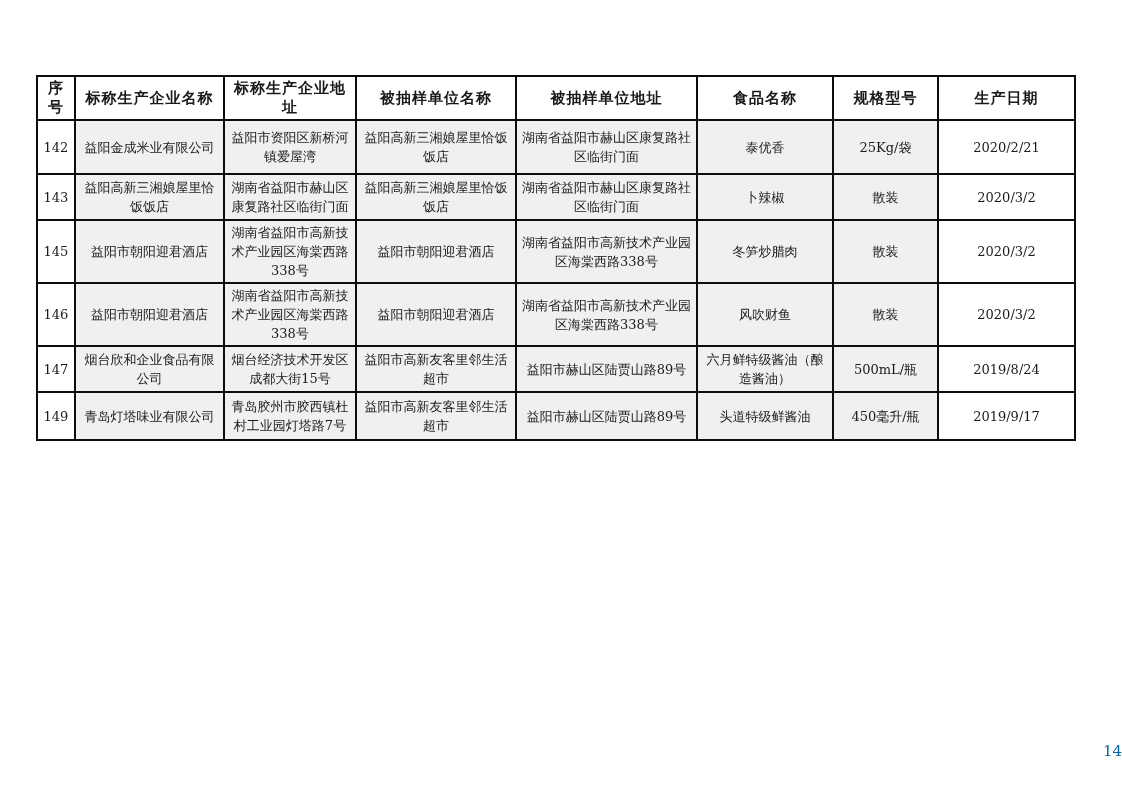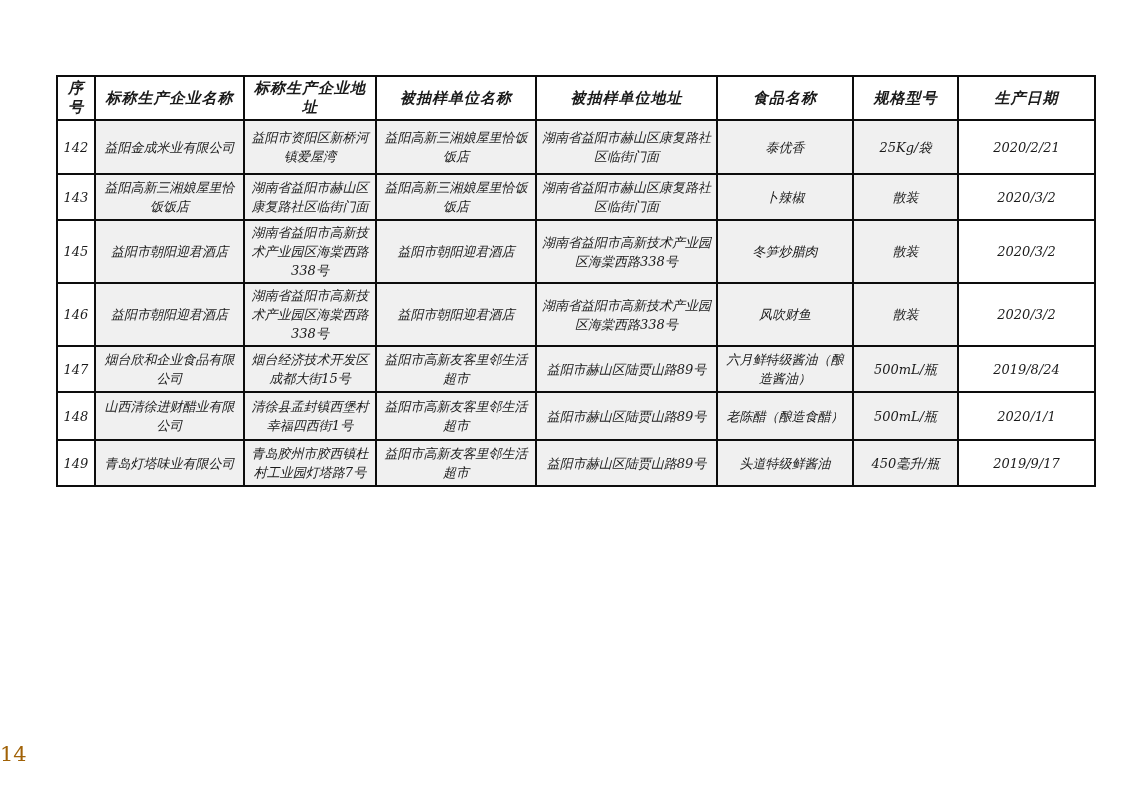--- a/index.html
+++ b/index.html
@@ -11,26 +11,25 @@
     position: relative;
     width: 1122px;
     height: 793px;
     background: #ffffff;
     font-family: "DejaVu Serif", "Liberation Serif", serif;
     color: #1a1a1a;
     overflow: hidden;
   }
   table.sampling-table {
     position: absolute;
-    left: 56px;
+    left: 36px;
     top: 75px;
     width: 1038px;
     border-collapse: collapse;
     table-layout: fixed;
-    font-style: italic;
   }
   table.sampling-table col:nth-child(1) { width: 38px; }
   table.sampling-table col:nth-child(2) { width: 149px; }
   table.sampling-table col:nth-child(3) { width: 132px; }
   table.sampling-table col:nth-child(4) { width: 160px; }
   table.sampling-table col:nth-child(5) { width: 181px; }
   table.sampling-table col:nth-child(6) { width: 136px; }
   table.sampling-table col:nth-child(7) { width: 105px; }
   table.sampling-table col:nth-child(8) { width: 137px; }
 
@@ -71,23 +70,23 @@
   tbody tr:nth-child(8)  td { height: 46px; }
   tbody tr:nth-child(9)  td { height: 44px; }
   tbody tr:nth-child(10) td { height: 48px; }
   tbody tr:nth-child(11) td { height: 48px; }
 
   .page-number {
     position: absolute;
     top: 742px;
     left: 0;
     width: 100%;
-    text-align: left;
-    font-size: 21px;
-    color: #a16207;
+    text-align: right;
+    font-size: 15px;
+    color: #0369a1;
   }
 </style>
 </head>
 <body>
 
 <div class="page">
 
   <table class="sampling-table">
     <colgroup>
       <col>
@@ -156,30 +155,20 @@
           <td>147</td>
           <td>烟台欣和企业食品有限公司</td>
           <td>烟台经济技术开发区成都大街15号</td>
           <td>益阳市高新友客里邻生活超市</td>
           <td>益阳市赫山区陆贾山路89号</td>
           <td>六月鲜特级酱油（酿造酱油）</td>
           <td>500mL/瓶</td>
           <td>2019/8/24</td>
         </tr>
         <tr>
-          <td>148</td>
-          <td>山西清徐进财醋业有限公司</td>
-          <td>清徐县孟封镇西堡村幸福四西街1号</td>
-          <td>益阳市高新友客里邻生活超市</td>
-          <td>益阳市赫山区陆贾山路89号</td>
-          <td>老陈醋（酿造食醋）</td>
-          <td>500mL/瓶</td>
-          <td>2020/1/1</td>
-        </tr>
-        <tr>
           <td>149</td>
           <td>青岛灯塔味业有限公司</td>
           <td>青岛胶州市胶西镇杜村工业园灯塔路7号</td>
           <td>益阳市高新友客里邻生活超市</td>
           <td>益阳市赫山区陆贾山路89号</td>
           <td>头道特级鲜酱油</td>
           <td>450毫升/瓶</td>
           <td>2019/9/17</td>
         </tr>
       </tbody>

